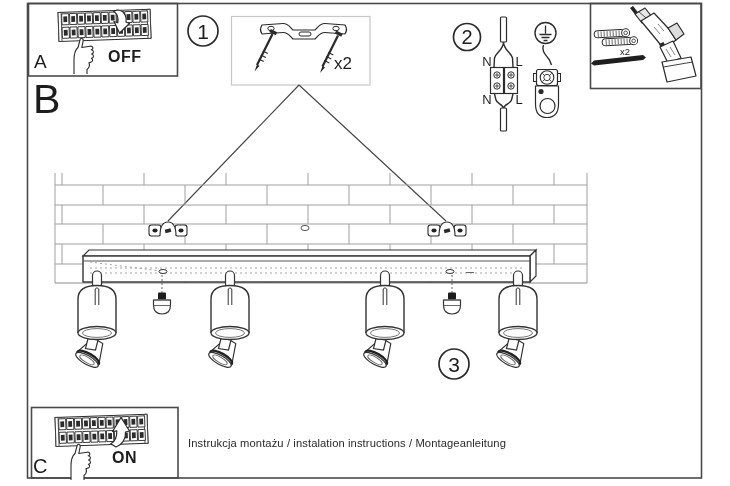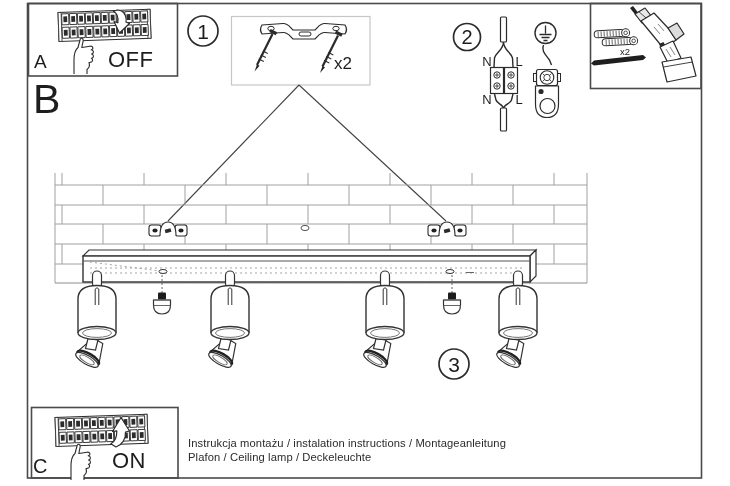--- a/index.html
+++ b/index.html
@@ -4,21 +4,21 @@
 <style>
   html,body{margin:0;padding:0;background:#fff;}
   .stage{position:relative;width:730px;height:486px;background:#fff;overflow:hidden;
          font-family:"Liberation Sans","DejaVu Sans",sans-serif;color:#1d1d1d;}
   .stage svg{position:absolute;left:0;top:0;}
   .t{position:absolute;white-space:nowrap;line-height:1;color:#1d1d1d;}
   .ctr{transform:translate(-50%,-50%);}
   .step-letter{font-size:19px;}
   .letter-b{font-size:41px;letter-spacing:-1px;}
   .letter-c{font-size:20px;}
-  .switch-word{font-size:22px;letter-spacing:.5px;}
+  .switch-word{font-size:16px;letter-spacing:.5px;font-weight:bold;}
   .qty{font-size:17px;}
   .qty-small{font-size:9.5px;}
   .wire-label{font-size:13px;}
   .step-num{font-size:21px;}
   .footer-line{font-size:11.2px;color:#2a2a2a;letter-spacing:.1px;}
 </style>
 </head>
 <body>
 
 <div class="stage">
@@ -239,15 +239,14 @@
 
 <span class="t qty" style="left:334px;top:55px">x2</span>
 <span class="t qty-small ctr" style="left:625px;top:52px">x2</span>
 
 <span class="t wire-label ctr" style="left:487px;top:61px">N</span>
 <span class="t wire-label ctr" style="left:519px;top:61px">L</span>
 <span class="t wire-label ctr" style="left:487px;top:99px">N</span>
 <span class="t wire-label ctr" style="left:519px;top:99px">L</span>
 
 <span class="t footer-line" style="left:188px;top:438px">Instrukcja montażu / instalation instructions / Montageanleitung</span>
-<span class="t footer-line" style="left:188px;top:452px">Plafon / Ceiling lamp / Deckeleuchte</span>
 
 </div>
 
 </body></html>

